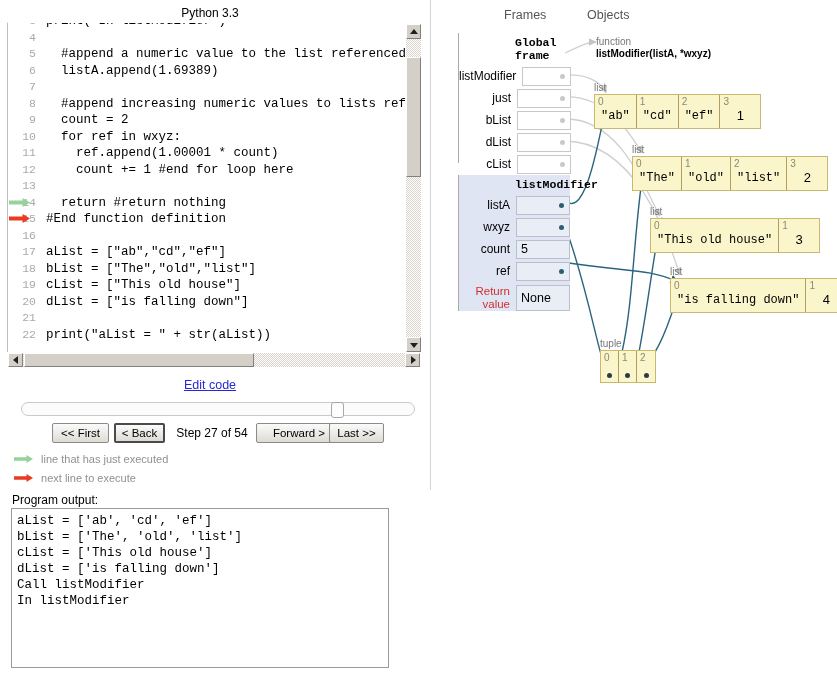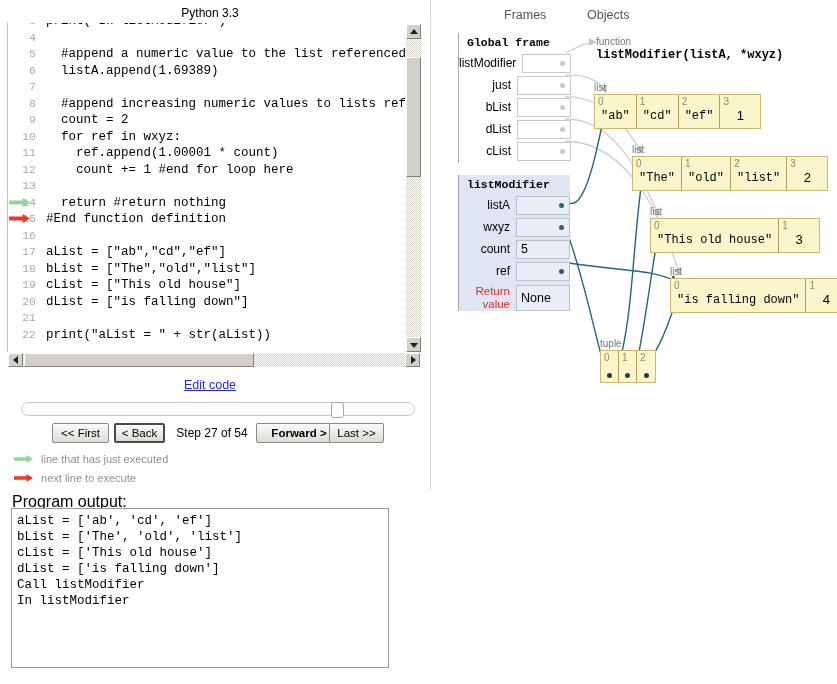--- a/index.html
+++ b/index.html
@@ -133,40 +133,40 @@
   .navrow{position:absolute;left:0;top:423px;width:430px;height:22px;}
   .btn{
     position:absolute;top:0;height:20px;line-height:18px;text-align:center;
     background:linear-gradient(#fbfbfb,#dedbd4);
     border:1px solid #8a8a8a;border-radius:2px;
     font-size:11.5px;color:#000;cursor:pointer;box-sizing:border-box;
     font-family:"Liberation Sans",sans-serif;
   }
   #btn-first{left:52px;width:57px;}
   #btn-back{left:114px;width:51px;border:2px solid #4a4a4a;line-height:16px;}
-  #btn-forward{left:256px;width:86px;font-weight:bold;}
+  #btn-forward{left:256px;width:86px;}
   #btn-last{left:329px;width:55px;}
   #step-counter{
     position:absolute;left:170px;top:1px;width:84px;height:18px;
     line-height:18px;text-align:center;font-size:12px;color:#000;
   }
 
   
   .legend{position:absolute;left:14px;font-size:11px;color:#909090;}
   #legend-executed{top:452px;}
   #legend-next{top:471px;color:#909090;}
   .legend .lg-arrow{
     display:inline-block;width:20px;height:10px;vertical-align:middle;
     margin-right:4px;
   }
   .legend .lg-text{vertical-align:middle;}
 
   
   #program-output-label{
-    position:absolute;left:12px;top:493px;font-size:16px;color:#000;
+    position:absolute;left:12px;top:493px;font-size:12px;color:#000;
   }
   #program-output-box{
     position:absolute;left:11px;top:508px;width:378px;height:160px;
     border:1px solid #9a9a9a;background:#ffffff;box-sizing:border-box;
     padding:4px 5px;overflow:hidden;
     font-family:"Liberation Mono","DejaVu Sans Mono",monospace;
     font-size:12.5px;line-height:16px;white-space:pre;color:#000;
   }
 
   
@@ -185,20 +185,21 @@
   }
   #frames-head{left:70px;top:8px;}
   #objects-head{left:153px;top:8px;}
 
   
   .frame{position:absolute;box-sizing:border-box;}
   .frame-title{
     font-family:"Liberation Mono","DejaVu Sans Mono",monospace;
     font-size:11.5px;font-weight:bold;color:#000;
     padding:3px 0 3px 8px;
+    margin-left:48px;
   }
   #global-frame{
     left:24px;top:33px;width:113px;height:130px;
     border-left:1px solid #aaaaaa;background:transparent;
   }
   #listmod-frame{
     left:24px;top:175px;width:112px;height:136px;
     border-left:1px solid #aaaaaa;background:#dfe5f2;
   }
   .var-row{
@@ -250,22 +251,22 @@
   .cell-val.num{font-family:"Liberation Sans",sans-serif;font-size:13px;}
   .cell.empty{min-width:18px;}
   .cell.empty .cell-val{padding:0;height:18px;}
   .cell-dot{
     position:absolute;left:50%;top:22px;width:5px;height:5px;
     margin-left:-2.5px;border-radius:50%;background:#2b3b45;
   }
 
   #fn-obj{left:162px;top:36px;}
   #fn-sig{
-    font-family:Liberation Mono, monospace;
-    font-size:12px;font-weight:bold;color:#000;white-space:nowrap;
+    font-family:Liberation Sans, sans-serif;
+    font-size:10px;font-weight:bold;color:#000;white-space:nowrap;
   }
   #obj-alist{left:160px;top:82px;}
   #obj-blist{left:198px;top:144px;}
   #obj-clist{left:216px;top:206px;}
   #obj-dlist{left:236px;top:266px;}
   #obj-tuple{left:166px;top:338px;}
 </style>
 </head>
 <body>
 

